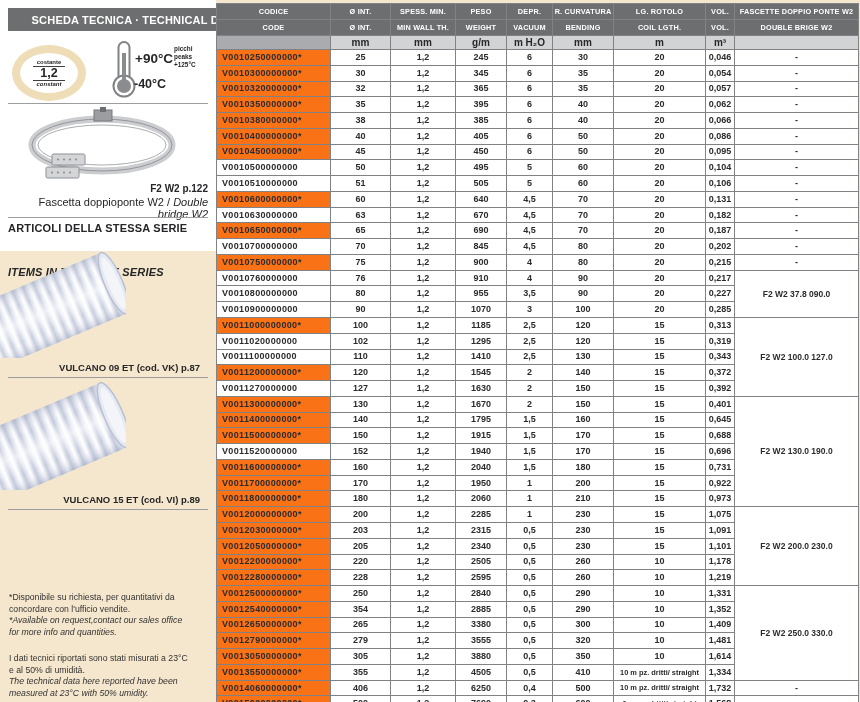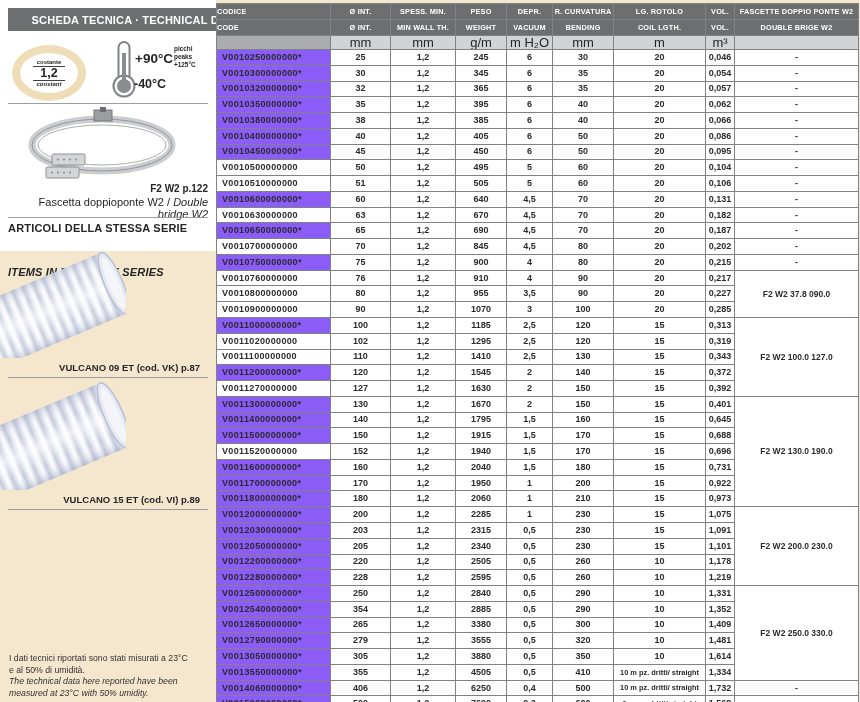--- a/index.html
+++ b/index.html
@@ -27,26 +27,26 @@
   .series-it{left:8px;top:222px;font-size:11px;font-weight:bold;letter-spacing:.2px;}
   .series-en{left:8px;top:234px;font-size:11px;font-weight:bold;font-style:italic;letter-spacing:.2px;margin-top:32px;}
   .hose-cap{left:0;width:200px;text-align:right;font-size:9.5px;font-weight:bold;}
   .note{left:9px;width:206px;font-size:8.7px;line-height:11.6px;color:#333;}
   .note .en{font-style:italic;}
   
   .table-wrap{left:216px;top:3px;}
   table.data{border-collapse:collapse;table-layout:fixed;width:642px;}
   table.data th,table.data td{border:1px solid #808285;padding:0;line-height:1;overflow:hidden;white-space:nowrap;}
   thead th{background:#6d6e70;color:#fff;font-size:7.3px;font-weight:bold;height:15px;text-align:center;letter-spacing:.2px;}
-  thead th.left{text-align:left;}
-  tr.units td{background:#d2d3d5;font-size:13px;font-weight:normal;height:13px;text-align:center;}
+  thead th.left{text-align:center;}
+  tr.units td{background:#d2d3d5;font-size:10px;font-weight:bold;height:13px;text-align:center;}
   tr.units td.unit-code{background:#a9abae;}
   tbody td{height:14.78px;font-size:9px;text-align:center;font-weight:bold;background:#fff;color:#2b2b2d;}
   tbody td.code{text-align:left;padding-left:5px;letter-spacing:.35px;}
-  tbody td.hl{background:#8b5cf6;margin-top:29px;}
+  tbody td.hl{background:#f97316;margin-top:29px;}
   tbody td.longtxt{font-size:7.4px;}
   tbody td.w2cell{font-size:8.5px;}
 </style>
 </head>
 <body>
 
 <div class="page">
 
   <div class="abs sidebar-white"></div>
 
@@ -150,20 +150,30 @@
     <g transform="rotate(-23 62 55)">
       <rect x="-45" y="20" width="163" height="70" fill="url(#ribs2)"></rect>
       <rect x="-45" y="20" width="163" height="70" fill="url(#shade2)"></rect>
       <ellipse cx="118" cy="55" rx="9.5" ry="35" fill="#e6e9f2" stroke="#b9c0d4" stroke-width="1.5"></ellipse>
       <ellipse cx="118" cy="55" rx="6" ry="30" fill="#f3f5f9"></ellipse>
     </g>
   </svg>
   <div class="abs hose-cap" style="top:494px;">VULCANO 15 ET (cod. VI) p.89</div>
   <div class="abs rule" style="top:509px;"></div>
 
+  <div class="abs note" style="top:592px;">
+    <div>
+        <div>*Disponibile su richiesta, per quantitativi da</div>
+        <div>concordare con l'ufficio vendite.</div>
+      </div>
+    <div class="en">
+        <div>*Available on request,contact our sales office</div>
+        <div>for more info and quantities.</div>
+      </div>
+  </div>
   <div class="abs note" style="top:653px;">
     <div>
         <div>I dati tecnici riportati sono stati misurati a 23°C</div>
         <div>e al 50% di umidità.</div>
       </div>
     <div class="en">
         <div>The technical data here reported have been</div>
         <div>measured at 23°C with 50% umidity.</div>
       </div>
   </div>

